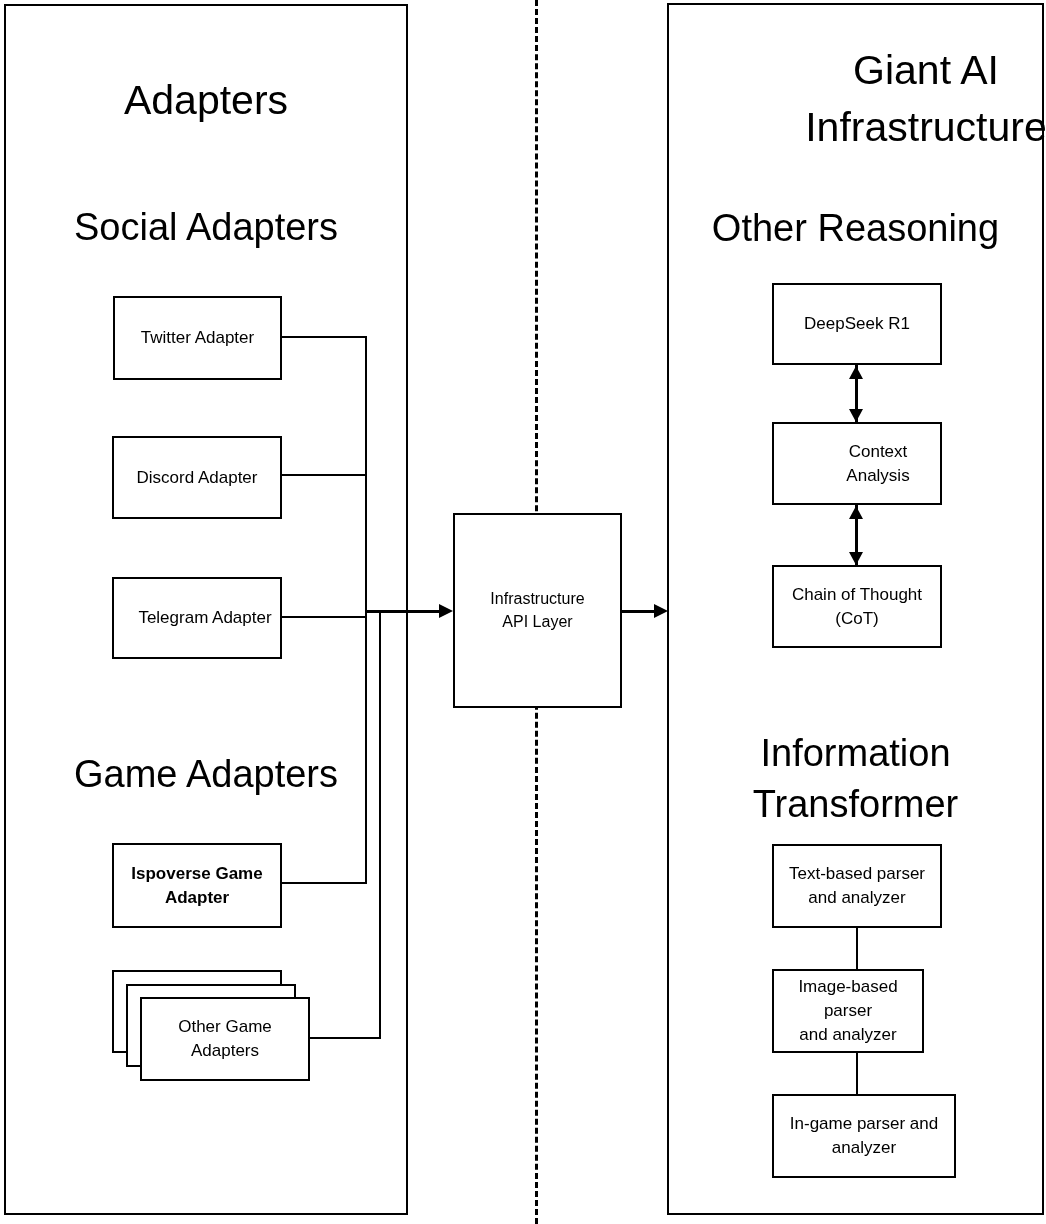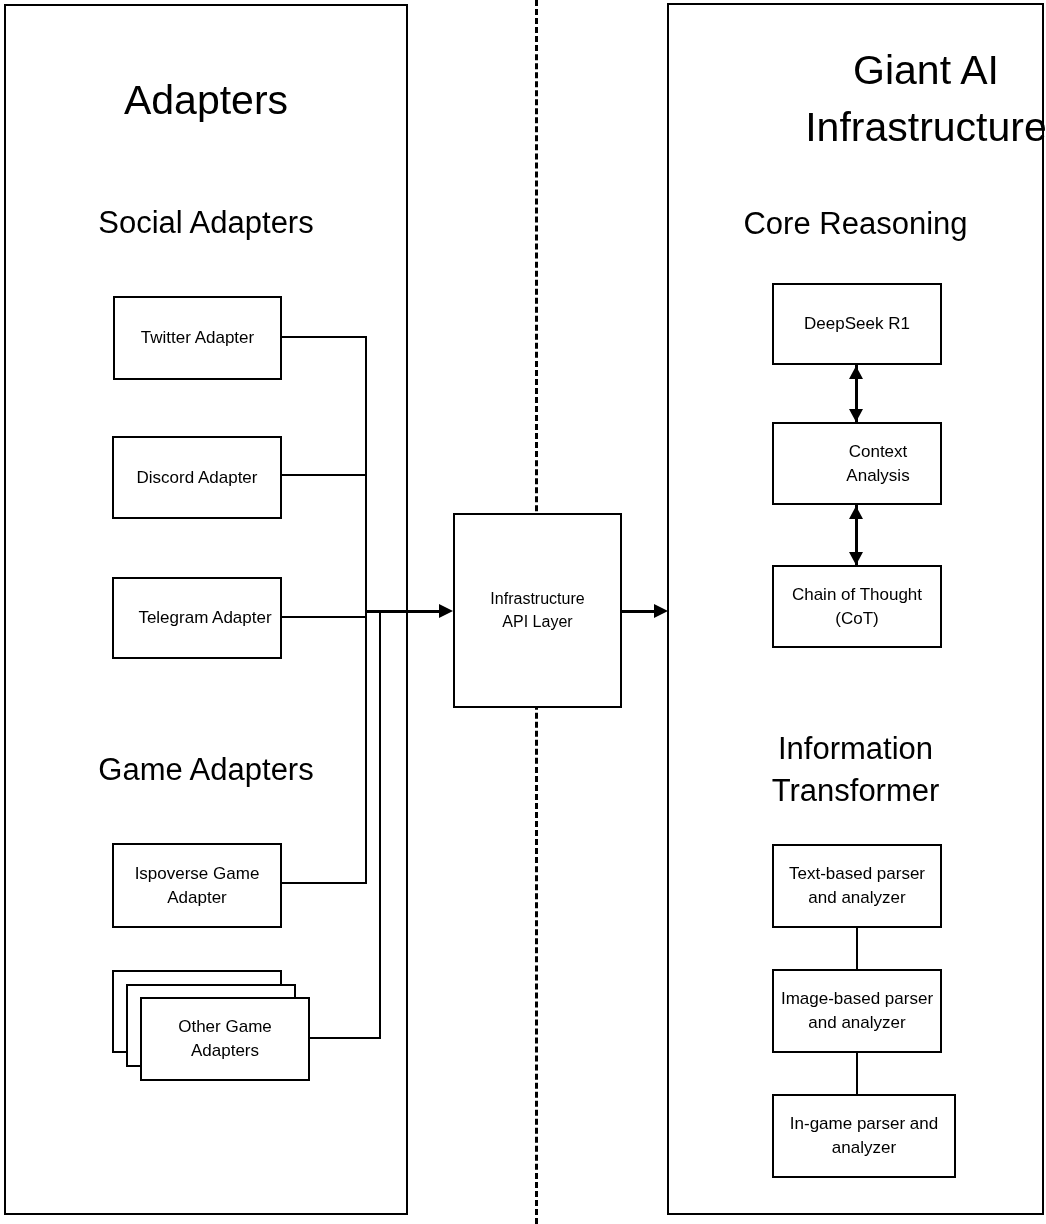--- a/index.html
+++ b/index.html
@@ -37,21 +37,21 @@
     position: absolute;
     text-align: center;
     font-size: 41px;
     line-height: 1.4;
     white-space: pre-line;
     z-index: 2;
   }
   .heading {
     position: absolute;
     text-align: center;
-    font-size: 31px;
+    font-size: 38px;
     line-height: 1.35;
     white-space: pre-line;
     z-index: 2;
   }
   .node {
     position: absolute;
     border: 2px solid var(--ink);
     background: var(--background);
     box-sizing: border-box;
     display: flex;
@@ -120,21 +120,21 @@
   <div class="node" style="left:112px; top:436px; width:170px; height:83px;">
     <span>Discord Adapter</span>
   </div>
 
   <div class="node" style="left:112px; top:577px; width:170px; height:82px;padding-left:16px;">
     <span>Telegram Adapter</span>
   </div>
 
   <div class="heading" style="left:4px; top:749px; width:404px;">Game Adapters</div>
 
-  <div class="node" style="left:112px; top:843px; width:170px; height:85px;">
+  <div class="node" style="left:112px; top:843px; width:170px; height:85px;font-weight:bold;">
     <span>Ispoverse Game
 Adapter</span>
   </div>
 
   <div class="node" style="left:112px; top:970px; width:170px; height:83px; z-index:2;"></div>
   <div class="node" style="left:126px; top:984px; width:170px; height:83px; z-index:3;"></div>
   <div class="node" style="left:140px; top:997px; width:170px; height:84px; z-index:4;">
     <span>Other Game
 Adapters</span>
   </div>
@@ -156,21 +156,21 @@
   </div>
 
   <div class="hline" style="left:621px; top:610px; width:34px; height:3px;"></div>
   <div class="arrow-right" style="left:654px; top:604px;"></div>
 
   <div class="container" style="left:667px; top:3px; width:377px; height:1212px;"></div>
 
   <div class="title" style="left:670px; top:42px; width:426px;margin-left:43px;">Giant AI
 Infrastructure</div>
 
-  <div class="heading" style="left:667px; top:203px; width:377px;">Core Reasoning</div>
+  <div class="heading" style="left:667px; top:203px; width:377px;">Other Reasoning</div>
 
   <div class="node" style="left:772px; top:283px; width:170px; height:82px;">
     <span>DeepSeek R1</span>
   </div>
 
   <div class="vline" style="left:855px; top:365px; width:3px; height:57px;"></div>
   <div class="arrow-up" style="left:849px; top:366px;"></div>
   <div class="arrow-down" style="left:849px; top:409px;"></div>
 
   <div class="node" style="left:772px; top:422px; width:170px; height:83px;padding-left:42px;">
@@ -189,21 +189,21 @@
   <div class="heading" style="left:667px; top:728px; width:377px;">Information
 Transformer</div>
 
   <div class="node" style="left:772px; top:844px; width:170px; height:84px;align-items:center;">
     <span>Text-based parser
 and analyzer</span>
   </div>
 
   <div class="vline" style="left:856px; top:928px; width:2px; height:41px;"></div>
 
-  <div class="node" style="left:772px; top:969px; width:170px; height:84px;">
+  <div class="node" style="left:772px; top:969px; width:152px; height:84px;">
     <span>Image-based parser
 and analyzer</span>
   </div>
 
   <div class="vline" style="left:856px; top:1053px; width:2px; height:41px;"></div>
 
   <div class="node" style="left:772px; top:1094px; width:184px; height:84px;">
     <span>In-game parser and
 analyzer</span>
   </div>

